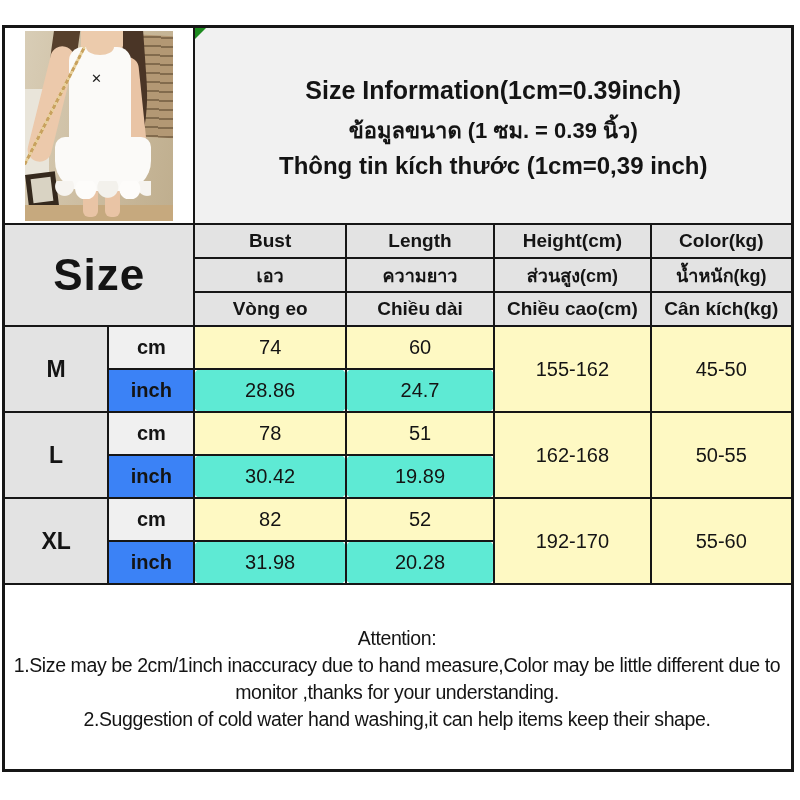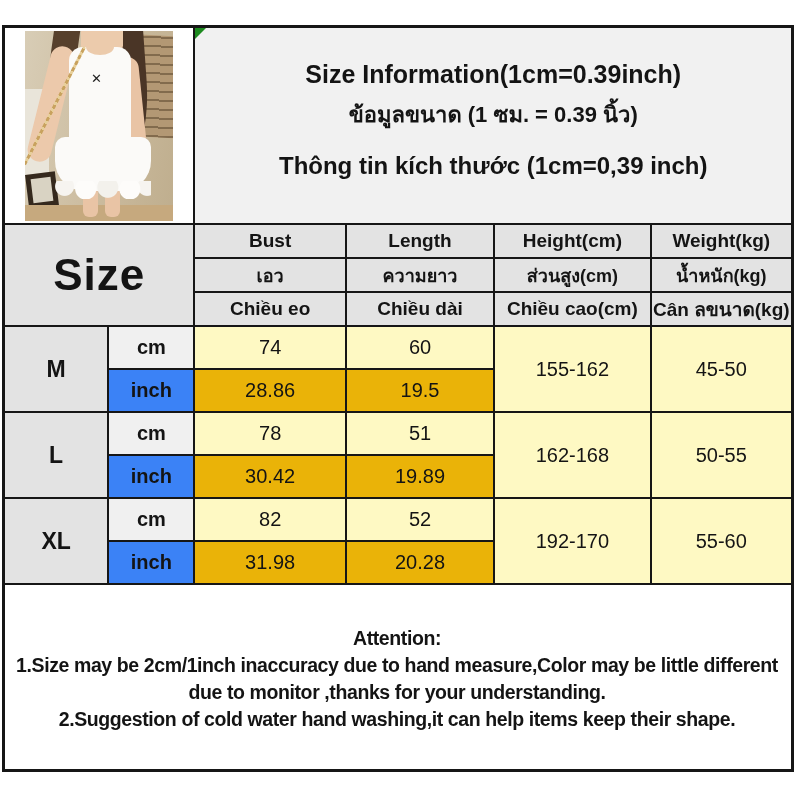--- a/index.html
+++ b/index.html
@@ -25,41 +25,41 @@
     vertical-align: middle;
     overflow: hidden;
   }
   .sheet { border: 1px solid #161616; }
 
   
   td.photo-cell { background: #ffffff; position: relative; }
   td.title-cell { background: #f1f1f1; position: relative; }
   .title-line1 { font-weight: bold; font-size: 25px; margin: 8px 0; }
   .title-line2 { font-weight: bold; font-size: 22px; margin: 4px 0; }
-  .title-line3 { font-weight: bold; font-size: 24px; margin: 20px 0; }
+  .title-line3 { font-weight: bold; font-size: 24px; margin: 4px 0; }
   .note-triangle {
     position: absolute; left: 0; top: 0;
     width: 0; height: 0;
     border-top: 11px solid #1d8a1f;
     border-right: 11px solid transparent;
   }
 
   
   td.hdr { background: #e3e3e3; font-weight: bold; }
   td.hdr-en { font-size: 19px; }
   td.hdr-th { font-size: 18px; }
   td.hdr-vi { font-size: 19px; }
   td.size-big { background: #e3e3e3; font-weight: bold; font-size: 44px; letter-spacing: 1px; }
 
   
   td.size-label { background: #e3e3e3; font-weight: bold; font-size: 23px; }
   td.unit-cm   { background: #f0f0f0; font-weight: bold; font-size: 20px; }
   td.unit-inch { background: #3b82f6; font-weight: bold; font-size: 20px; }
   td.val-cm    { background: #fef9c3; font-size: 20px; }
-  td.val-inch  { background: #eab308; font-size: 20px; }
+  td.val-inch  { background: #5eead4; font-size: 20px; border-radius: 7px; }
   td.val-merged{ background: #fef9c3; font-size: 20px; }
 
   
   td.attention-cell {
     background: #ffffff;
     text-align: left; vertical-align: top;
     padding: 4px 8px 0 6px;
     font-size: 19.5px;
     letter-spacing: -0.4px;
     line-height: 1.38;
@@ -114,21 +114,21 @@
     background:
       radial-gradient(circle at 10% 30%, #f6f4f0 0 9px, transparent 10px),
       radial-gradient(circle at 32% 45%, #fdfcfa 0 10px, transparent 11px),
       radial-gradient(circle at 55% 35%, #f3f1ec 0 10px, transparent 11px),
       radial-gradient(circle at 78% 45%, #fdfcfa 0 10px, transparent 11px),
       radial-gradient(circle at 96% 30%, #f6f4f0 0 9px, transparent 10px);
   }
   .photo .leg { position: absolute; width: 15px; height: 30px; background: #e9c4a5; bottom: 4px; border-radius: 6px; }
   .photo .leg.l1 { left: 58px; } .photo .leg.l2 { left: 80px; }
 
-  .att-head { display: block; font-weight: bold; }
+  .att-head { display: block; }
 </style>
 </head>
 <body>
 
 <div class="sheet">
   <table class="size-table">
     <colgroup>
       <col style="width:104px">
         <col style="width:86px">
         <col style="width:151px">
@@ -164,47 +164,47 @@
         <div class="title-line2">ข้อมูลขนาด (1 ซม. = 0.39 นิ้ว)</div>
         <div class="title-line3">Thông tin kích thước (1cm=0,39 inch)</div>
       </td>
     </tr>
 
     <tr style="height:34px">
       <td colspan="2" rowspan="3" class="size-big">Size</td>
       <td class="hdr hdr-en">Bust</td>
       <td class="hdr hdr-en">Length</td>
       <td class="hdr hdr-en">Height(cm)</td>
-      <td class="hdr hdr-en">Weight(kg)</td>
+      <td class="hdr hdr-en">Color(kg)</td>
     </tr>
     <tr style="height:34px">
       <td class="hdr hdr-th">เอว</td>
       <td class="hdr hdr-th">ความยาว</td>
       <td class="hdr hdr-th">ส่วนสูง(cm)</td>
       <td class="hdr hdr-th">น้ำหนัก(kg)</td>
     </tr>
     <tr style="height:34px">
-      <td class="hdr hdr-vi">Chiều eo</td>
+      <td class="hdr hdr-vi">Vòng eo</td>
       <td class="hdr hdr-vi">Chiều dài</td>
       <td class="hdr hdr-vi">Chiều cao(cm)</td>
-      <td class="hdr hdr-vi">Cân ลขนาด(kg)</td>
+      <td class="hdr hdr-vi">Cân kích(kg)</td>
     </tr>
 
     <tr style="height:43px">
       <td rowspan="2" class="size-label">M</td>
       <td class="unit-cm">cm</td>
       <td class="val-cm">74</td>
       <td class="val-cm">60</td>
       <td rowspan="2" class="val-merged">155-162</td>
       <td rowspan="2" class="val-merged">45-50</td>
     </tr>
     <tr style="height:43px">
       <td class="unit-inch">inch</td>
       <td class="val-inch">28.86</td>
-      <td class="val-inch">19.5</td>
+      <td class="val-inch">24.7</td>
     </tr>
 
     <tr style="height:43px">
       <td rowspan="2" class="size-label">L</td>
       <td class="unit-cm">cm</td>
       <td class="val-cm">78</td>
       <td class="val-cm">51</td>
       <td rowspan="2" class="val-merged">162-168</td>
       <td rowspan="2" class="val-merged">50-55</td>
     </tr>

